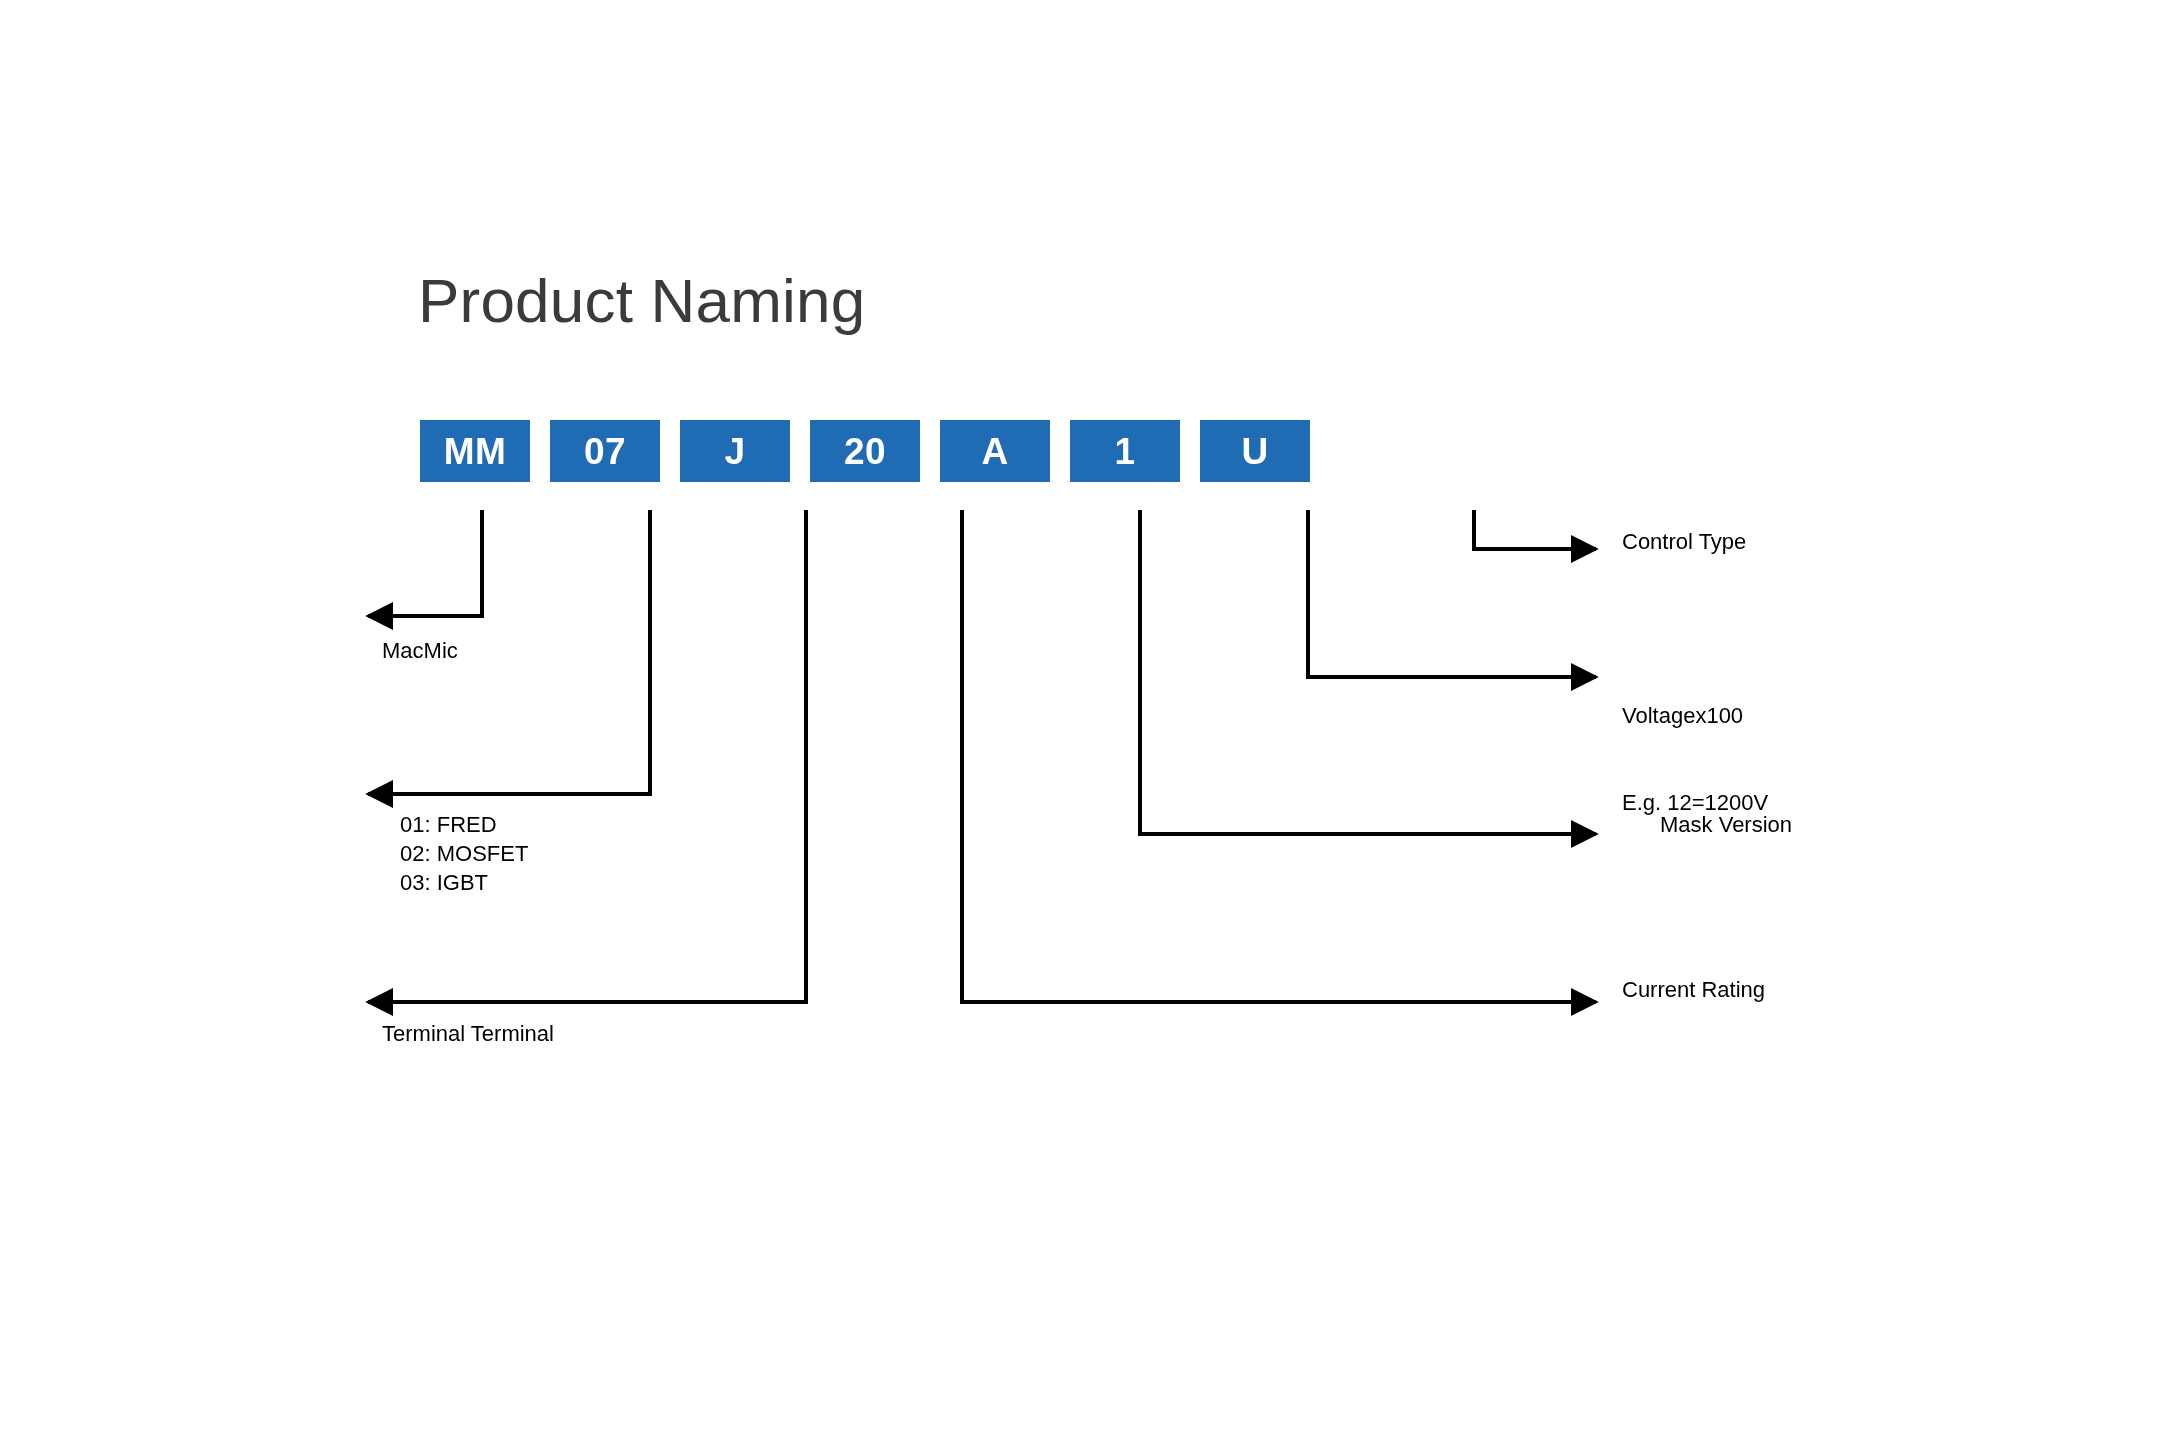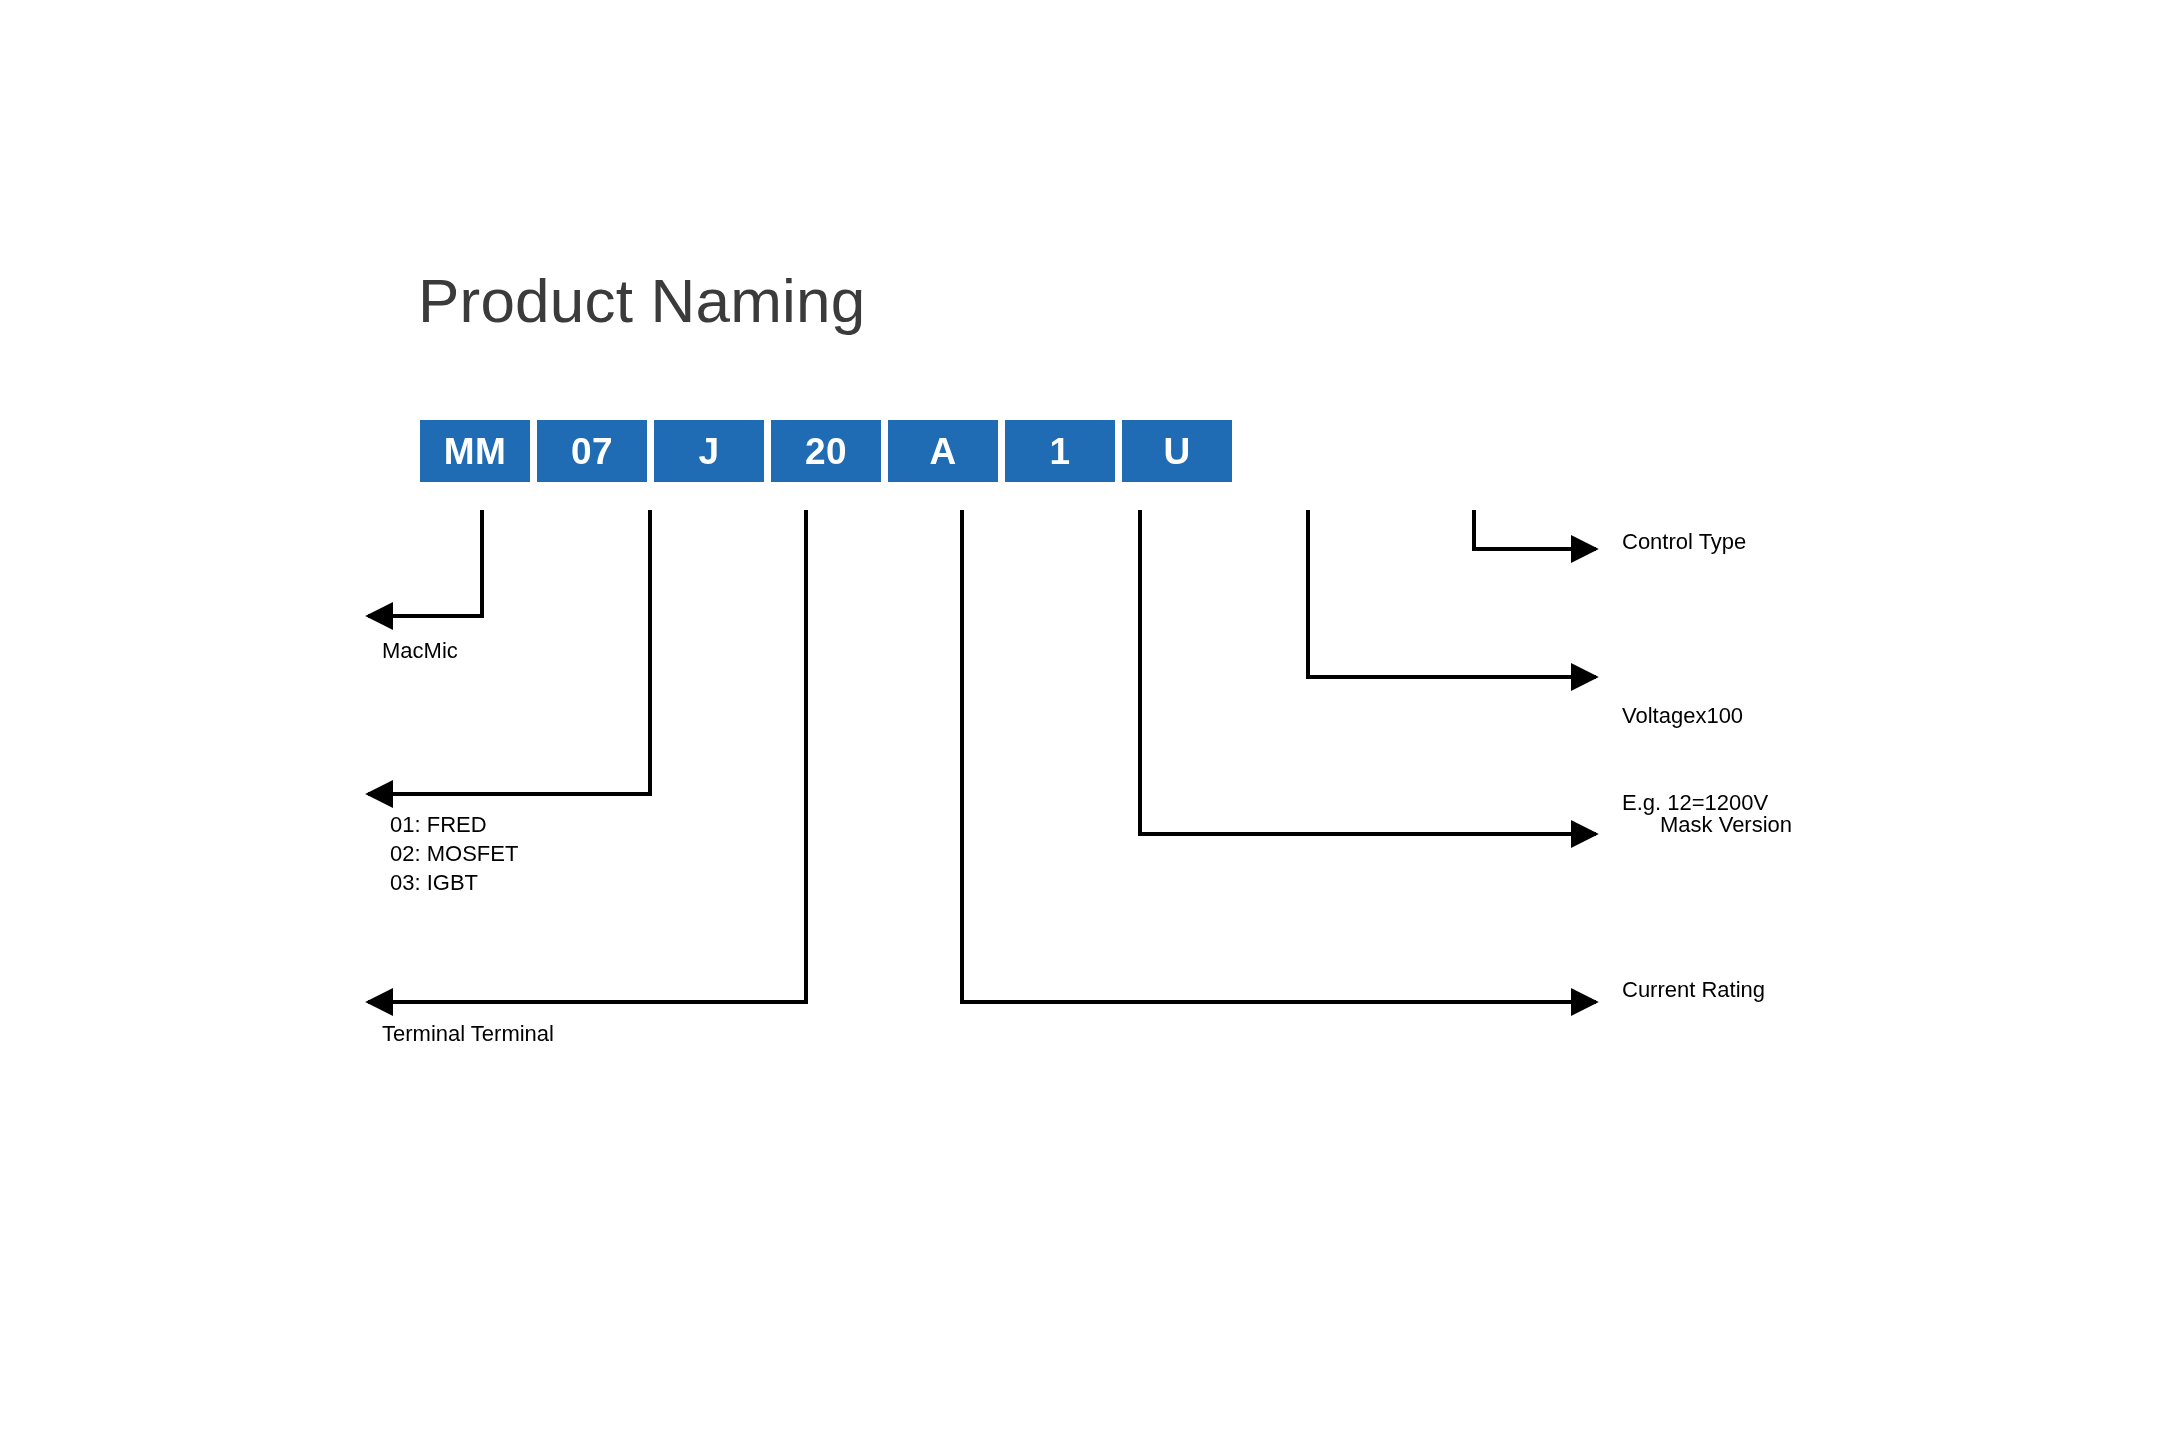--- a/index.html
+++ b/index.html
@@ -38,21 +38,21 @@
     left: 420px;
     top: 420px;
     height: 62px;
     display: flex;
     flex-direction: row;
     gap: 0px;
   }
   .code-box {
     width: 110px;
     height: 62px;
-    margin-right: 7px;
+    margin-right: 20px;
     background: #1f6cb4;
     color: #ffffff;
     font-size: 37px;
     font-weight: bold;
     display: flex;
     align-items: center;
     justify-content: center;
     line-height: 1;
     letter-spacing: 0.5px;
   }
@@ -68,21 +68,21 @@
   
   .label {
     position: absolute;
     font-size: 22px;
     font-weight: 400;
     color: #000000;
     white-space: pre;
     line-height: 1.32;
   }
   #label-macmic   { left: 382px;  top: 636px; }
-  #label-types    { left: 390px;  top: 810px; }
+  #label-types    { left: 400px;  top: 810px; }
   #label-terminal { left: 382px;  top: 1019px; }
   #label-control  { left: 1622px; top: 527px; }
   #label-voltage  { left: 1622px; top: 643px; }
   #label-mask     { left: 1660px; top: 810px; text-align: right; }
   #label-current  { left: 1622px; top: 975px; }
 </style>
 </head>
 <body>
 
 <div id="canvas">

